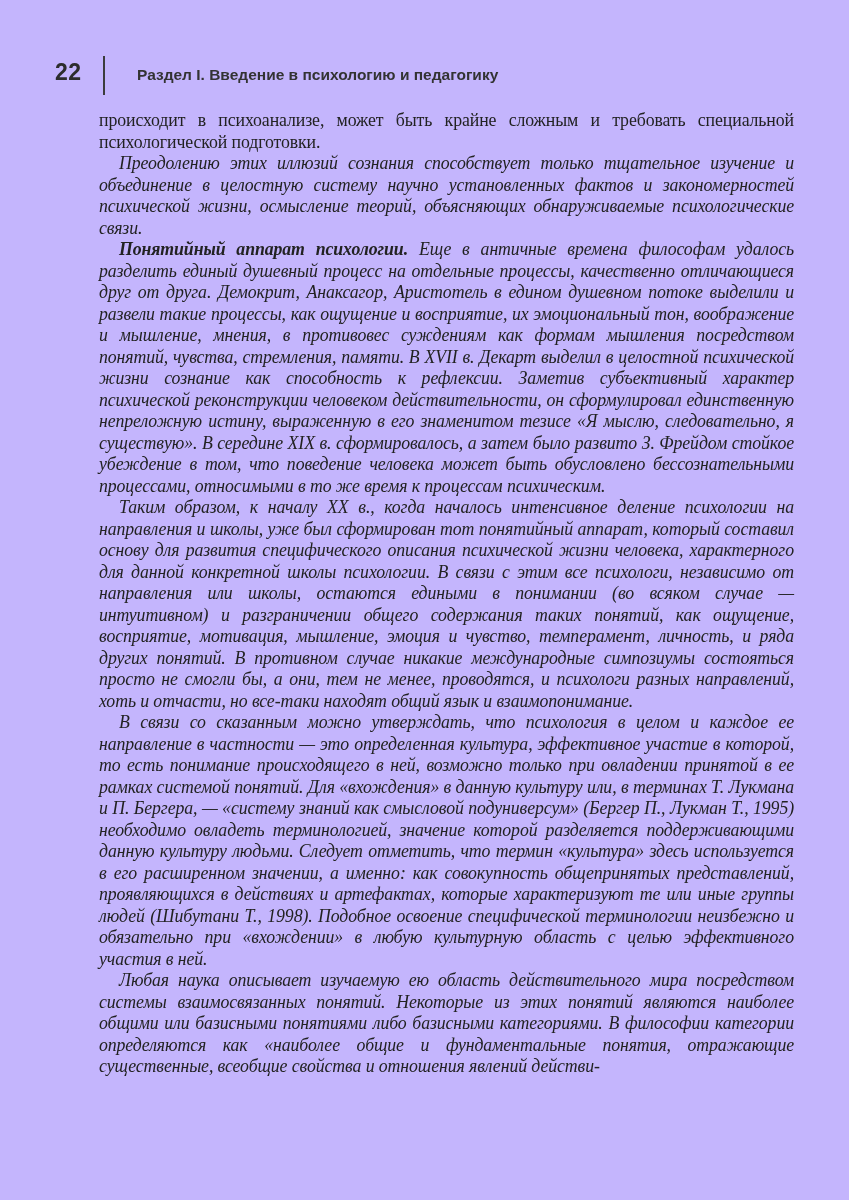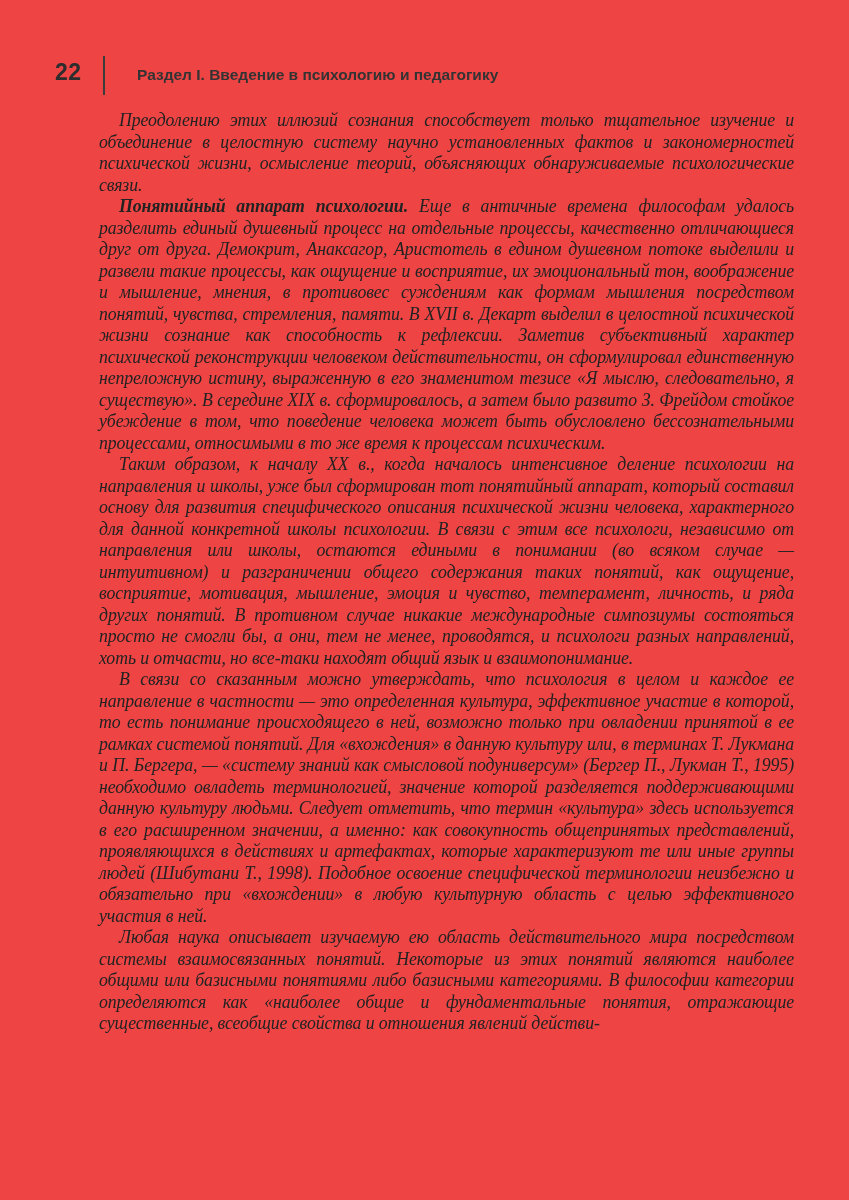--- a/index.html
+++ b/index.html
@@ -4,21 +4,21 @@
 <style>
   html, body {
     margin: 0;
     padding: 0;
     background: #ffffff;
   }
   .page {
     position: relative;
     width: 849px;
     height: 1200px;
-    background: #ef4444;
+    background: #c4b5fd;
     color: #222222;
     font-family: "Liberation Serif", "DejaVu Serif", serif;
     overflow: hidden;
   }
   .page-number {
     position: absolute;
     left: 55px;
     top: 59px;
     font-family: "Liberation Sans", "DejaVu Sans", sans-serif;
     font-weight: 700;
@@ -73,20 +73,21 @@
 <div class="page">
 
   <div class="page-number">22</div>
 
   <div class="header-divider"></div>
 
   <div class="section-title">Раздел I. Введение в психологию и педагогику</div>
 
   <article class="body-text">
 
+    <p><span>происходит в психоанализе, может быть крайне сложным и требовать специальной психологической подготовки.</span></p>
 
     <p class="indent"><span>Преодолению этих иллюзий сознания способствует только тщательное изучение и объединение в целостную систему научно установленных фактов и закономерностей психической жизни, осмысление теорий, объясняющих обнаруживаемые психологические связи.</span></p>
 
     <p class="indent"><span class="para-lead">Понятийный аппарат психологии.</span> <span>Еще в античные времена философам удалось разделить единый душевный процесс на отдельные процессы, качественно отличающиеся друг от друга. Демокрит, Анаксагор, Аристотель в едином душевном потоке выделили и развели такие процессы, как ощущение и восприятие, их эмоциональный тон, воображение и мышление, мнения, в противовес суждениям как формам мышления посредством понятий, чувства, стремления, памяти. В XVII в. Декарт выделил в целостной психической жизни сознание как способность к рефлексии. Заметив субъективный характер психической реконструкции человеком действительности, он сформулировал единственную непреложную истину, выраженную в его знаменитом тезисе «Я мыслю, следовательно, я существую». В середине XIX в. сформировалось, а затем было развито З. Фрейдом стойкое убеждение в том, что поведение человека может быть обусловлено бессознательными процессами, относимыми в то же время к процессам психическим.</span></p>
 
     <p class="indent"><span>Таким образом, к началу XX в., когда началось интенсивное деление психологии на направления и школы, уже был сформирован тот понятийный аппарат, который составил основу для развития специфического описания психической жизни человека, характерного для данной конкретной школы психологии. В связи с этим все психологи, независимо от направления или школы, остаются едиными в понимании (во всяком случае — интуитивном) и разграничении общего содержания таких понятий, как ощущение, восприятие, мотивация, мышление, эмоция и чувство, темперамент, личность, и ряда других понятий. В противном случае никакие международные симпозиумы состояться просто не смогли бы, а они, тем не менее, проводятся, и психологи разных направлений, хоть и отчасти, но все-таки находят общий язык и взаимопонимание.</span></p>
 
     <p class="indent"><span>В связи со сказанным можно утверждать, что психология в целом и каждое ее направление в частности — это определенная культура, эффективное участие в которой, то есть понимание происходящего в ней, возможно только при овладении принятой в ее рамках системой понятий. Для «вхождения» в данную культуру или, в терминах Т. Лукмана и П. Бергера, — «систему знаний как смысловой подуниверсум» (Бергер П., Лукман Т., 1995) необходимо овладеть терминологией, значение которой разделяется поддерживающими данную культуру людьми. Следует отметить, что термин «культура» здесь используется в его расширенном значении, а именно: как совокупность общепринятых представлений, проявляющихся в действиях и артефактах, которые характеризуют те или иные группы людей (Шибутани Т., 1998). Подобное освоение специфической терминологии неизбежно и обязательно при «вхождении» в любую культурную область с целью эффективного участия в ней.</span></p>
 
     <p class="indent"><span>Любая наука описывает изучаемую ею область действительного мира посредством системы взаимосвязанных понятий. Некоторые из этих понятий являются наиболее общими или базисными понятиями либо базисными категориями. В философии категории определяются как «наиболее общие и фундаментальные понятия, отражающие существенные, всеобщие свойства и отношения явлений действи-</span></p>

